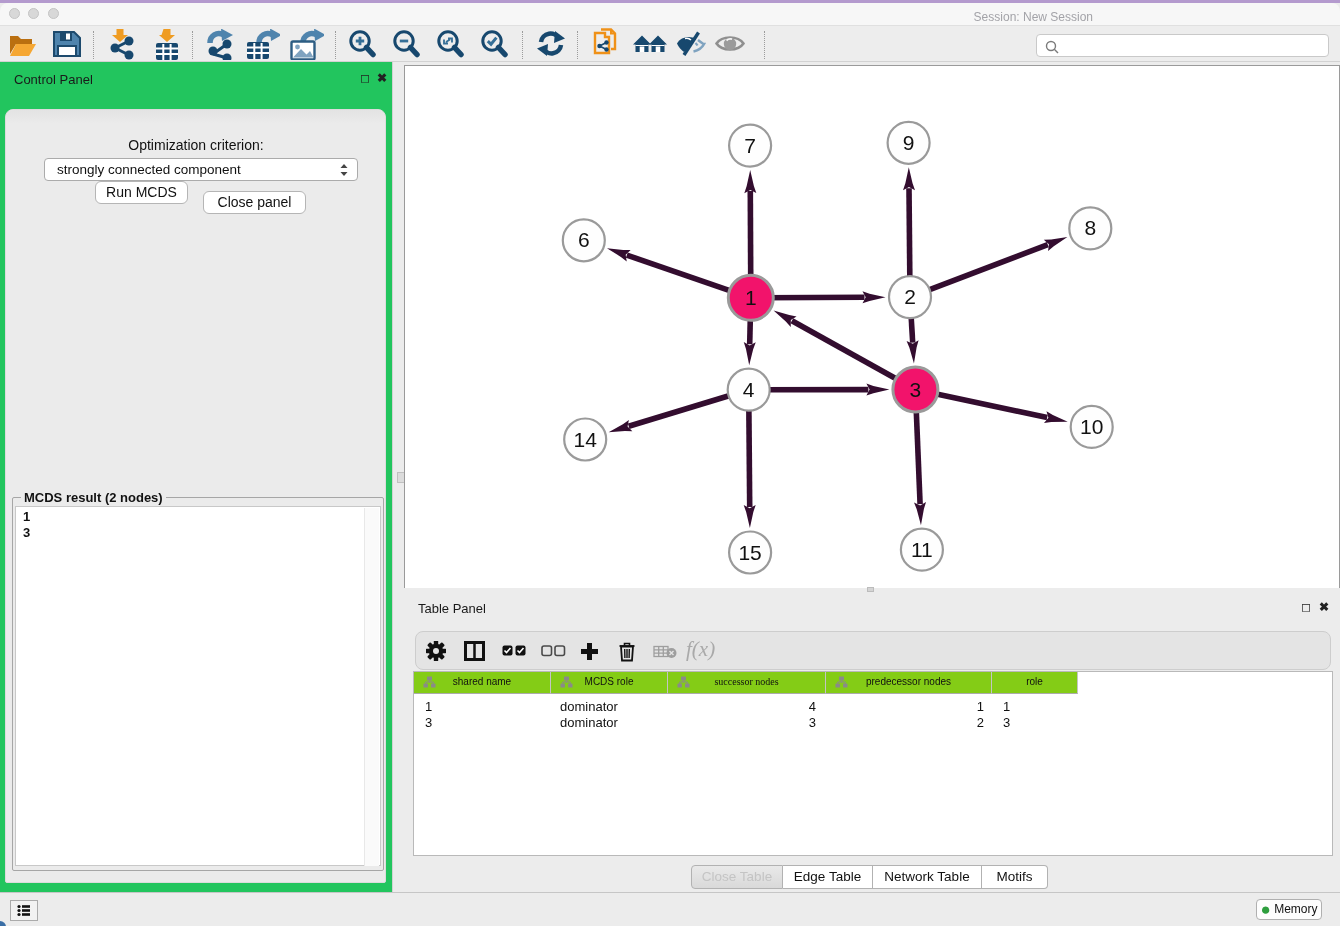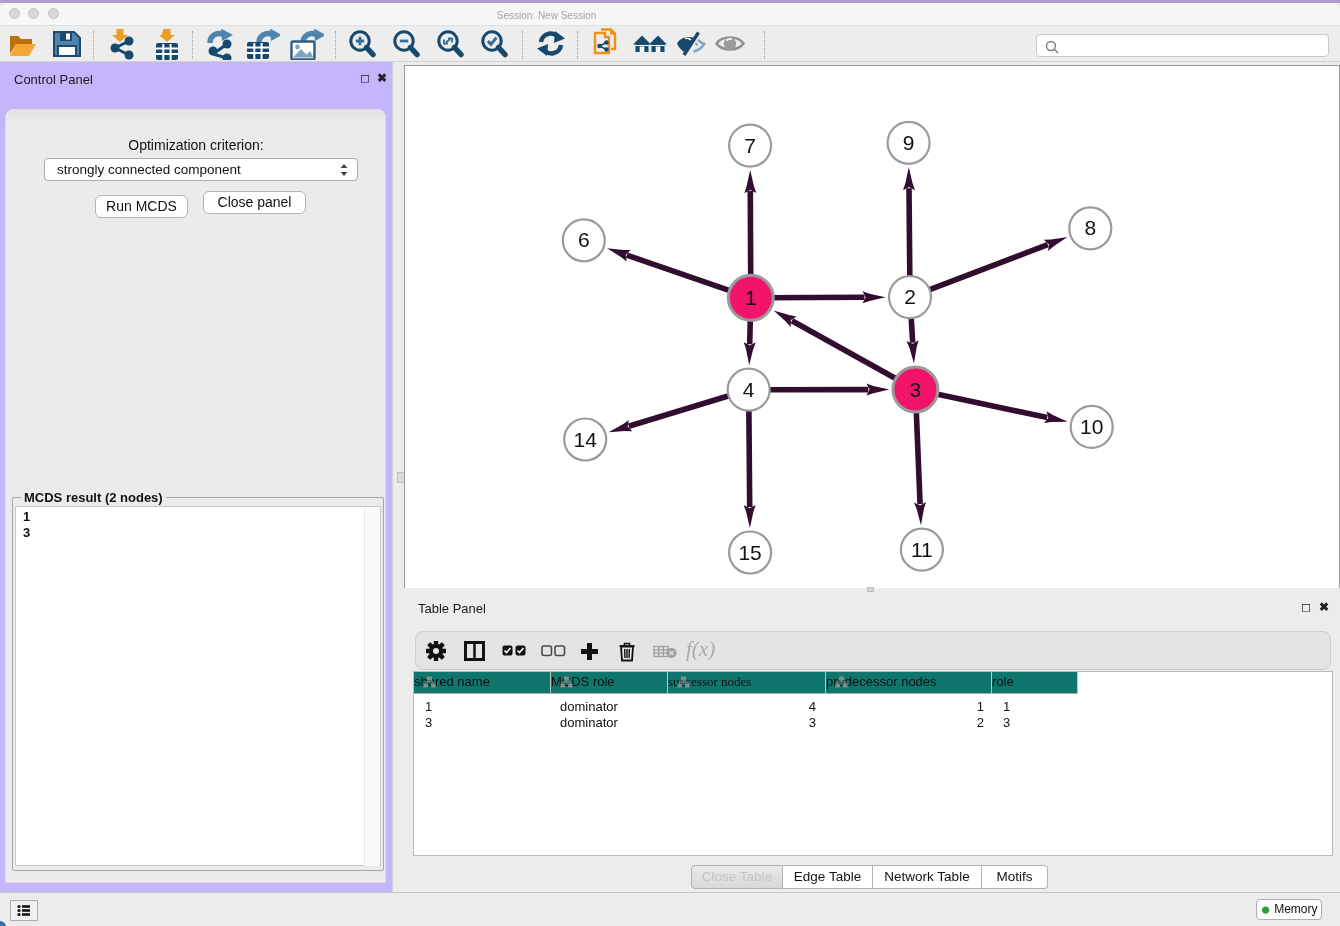--- a/index.html
+++ b/index.html
@@ -2,27 +2,27 @@
 <html><head><meta charset="utf-8">
 <style>
 * { margin:0; padding:0; box-sizing:border-box; }
 html,body { width:1340px; height:926px; overflow:hidden; }
 body { font-family:"Liberation Sans", sans-serif; background:#ececec; position:relative; }
 .abs { position:absolute; }
 
 #purple { left:0; top:0; width:1340px; height:3px; background:#b49ace; }
 #titlebar { left:0; top:3px; width:1340px; height:22px; background:#f7f7f7; border-radius:8px 8px 0 0; }
 #titlebar .dot { position:absolute; top:5px; width:11px; height:11px; border-radius:50%; background:#d8d8d8; border:1px solid #c4c4c4; }
-#wintitle { left:0; top:7px; width:1093px; text-align:center; font-size:10px; color:#a3a3a8; }
+#wintitle { left:0; top:7px; width:1093px; text-align:right; font-size:12px; color:#a3a3a8; }
 #toolbar { left:0; top:25px; width:1340px; height:37px; background:#ededed; border-top:1px solid #e0e0e0; border-bottom:1px solid #d2d2d2; }
 .tsep { position:absolute; top:5px; height:28px; width:0; border-left:1px dotted #9b9b9b; }
 .ticon { position:absolute; top:3px; }
 #searchbox { position:absolute; left:1036px; top:8px; width:293px; height:23px; background:#fff; border:1px solid #c9c9c9; border-radius:4px; }
 
-#cpanel { left:0; top:62px; width:392px; height:830px; background:#c4b5fd; }
+#cpanel { left:0; top:62px; width:392px; height:830px; background:#22c55e; }
 #cpanel-h { position:absolute; left:14px; top:10px; font-size:13px; color:#1a1a1a; }
 .winbtns { position:absolute; font-size:12px; color:#222; }
 #cp-body { position:absolute; left:5px; top:47px; width:381px; height:774px; background:#ebebeb; border:1px solid #dcdcdc; border-radius:8px 8px 2px 2px; }
 .tabrow { position:absolute; display:flex; font-size:13.5px; }
 .tab { background:#fff; border:1px solid #bdbdbd; border-right:none; padding:3px 0 4px 0; text-align:center; color:#111; }
 .tab.first { border-radius:3px 0 0 0; }
 .tab.sel { background:linear-gradient(#ededed,#dcdcdc); color:#c9c9c9; border:1px solid #b9b9b9; border-radius:3px 3px 0 0; margin-top:-2px; padding-top:5px; }
 #optlabel { position:absolute; left:0; top:75px; width:392px; text-align:center; font-size:14px; color:#111; }
 #combo { position:absolute; left:44px; top:96px; width:314px; height:23px; background:#fff; border:1px solid #ababab; border-radius:4px; font-size:13.5px; color:#111; line-height:21px; padding-left:12px; }
 .btn { position:absolute; height:23px; background:#fff; border:1px solid #b5b5b5; border-radius:6px; font-size:14px; color:#111; text-align:center; line-height:21px; }
@@ -34,21 +34,21 @@
 #netwin { left:404px; top:65px; width:936px; height:524px; border:1px solid #9a9a9a; border-bottom:none; background:#fff; }
 #nettitle { position:absolute; left:0; top:0; width:934px; height:21px; background:linear-gradient(#f5f5f5,#dadada); border-bottom:1px solid #ababab; }
 #nettitle .t { position:absolute; left:0; top:4px; width:934px; text-align:center; font-size:13px; color:#2a2a2a; letter-spacing:0.6px; }
 .tl { position:absolute; top:4px; width:13px; height:13px; border-radius:50%; }
 #netgrip { position:absolute; left:867px; top:587px; width:7px; height:5px; background:#d4d4d4; border:1px solid #bcbcbc; z-index:5; }
 
 #tpanel { left:398px; top:588px; width:942px; height:304px; background:#ececec; }
 #tp-h { position:absolute; left:20px; top:13px; font-size:13px; color:#1a1a1a; }
 #tp-toolbar { position:absolute; left:17px; top:43px; width:916px; height:39px; background:#e4e4e4; border:1px solid #cdcdcd; border-radius:8px; }
 #tp-table { position:absolute; left:15px; top:83px; width:920px; height:185px; background:#fff; border:1px solid #b9b9b9; }
-.th { position:absolute; top:0; height:22px; background:#0f766e; border-right:1px solid #c4c4c4; border-bottom:1px solid #ababab; font-size:13px; color:#111; line-height:19px; }
+.th { position:absolute; top:0; height:22px; background:#84cc16; border-right:1px solid #c4c4c4; border-bottom:1px solid #ababab; font-size:10px; color:#111; text-align:center; line-height:19px; }
 .td { position:absolute; font-size:13px; color:#111; height:16px; line-height:16px; }
 .btab { border:1px solid #b2b2b2; border-left:none; background:#fff; font-size:13.5px; color:#111; padding:3px 0 4px 0; text-align:center; }
 
 #statusbar { left:0; top:892px; width:1340px; height:34px; background:#ececec; border-top:1px solid #c6c6c6; }
 #listbtn { position:absolute; left:10px; top:7px; width:28px; height:21px; background:#f2f2f2; border:1px solid #ababab; }
 #membtn { position:absolute; left:1256px; top:6px; width:66px; height:21px; background:#fdfdfd; border:1px solid #b0b0b0; border-radius:4px; font-size:12px; color:#111; text-align:center; line-height:19px; }
 </style></head>
 <body>
 <div class="abs" id="purple"></div>
 <div class="abs" id="titlebar">
@@ -203,21 +203,21 @@
   <div class="winbtns" style="left:377px; top:9px; font-weight:bold;">✖</div>
   <div id="cp-body">
       <div style="position:absolute;left:0;top:0;width:100%;height:14px;background:linear-gradient(#e3e3e3,#ebebeb);border-radius:8px 8px 0 0;"></div>
     </div>
   <div id="combo">strongly connected component
     <svg style="position:absolute;right:8px;top:4px;" width="10" height="14" viewBox="0 0 10 14">
         <path d="M1.5 5 L5 1 L8.5 5 Z M1.5 9 L5 13 L8.5 9 Z" fill="#444"></path>
       </svg>
   </div>
   <div id="optlabel">Optimization criterion:</div>
-  <div class="btn" style="left:95px; top:133px; width:93px;">Run MCDS</div>
+  <div class="btn" style="left:95px; top:119px; width:93px;">Run MCDS</div>
   <div class="btn" style="left:203px; top:129px; width:103px;">Close panel</div>
   <div id="groupbox">
     <div id="grouplabel">MCDS result (2 nodes)</div>
     <div id="resultarea">1<br>3<div id="resscroll"></div></div>
   </div>
 </div>
 <div class="abs" style="left:392px; top:62px; width:1px; height:830px; background:#d2d2d2;"></div>
 <div class="abs" style="left:397px; top:472px; width:8px; height:11px; background:#dcdcdc; border:1px solid #c0c0c0;"></div>
 <div class="abs" id="netwin">
   <svg style="position:absolute; left:0; top:21px;" width="934" height="497" viewBox="0 0 934 497">

